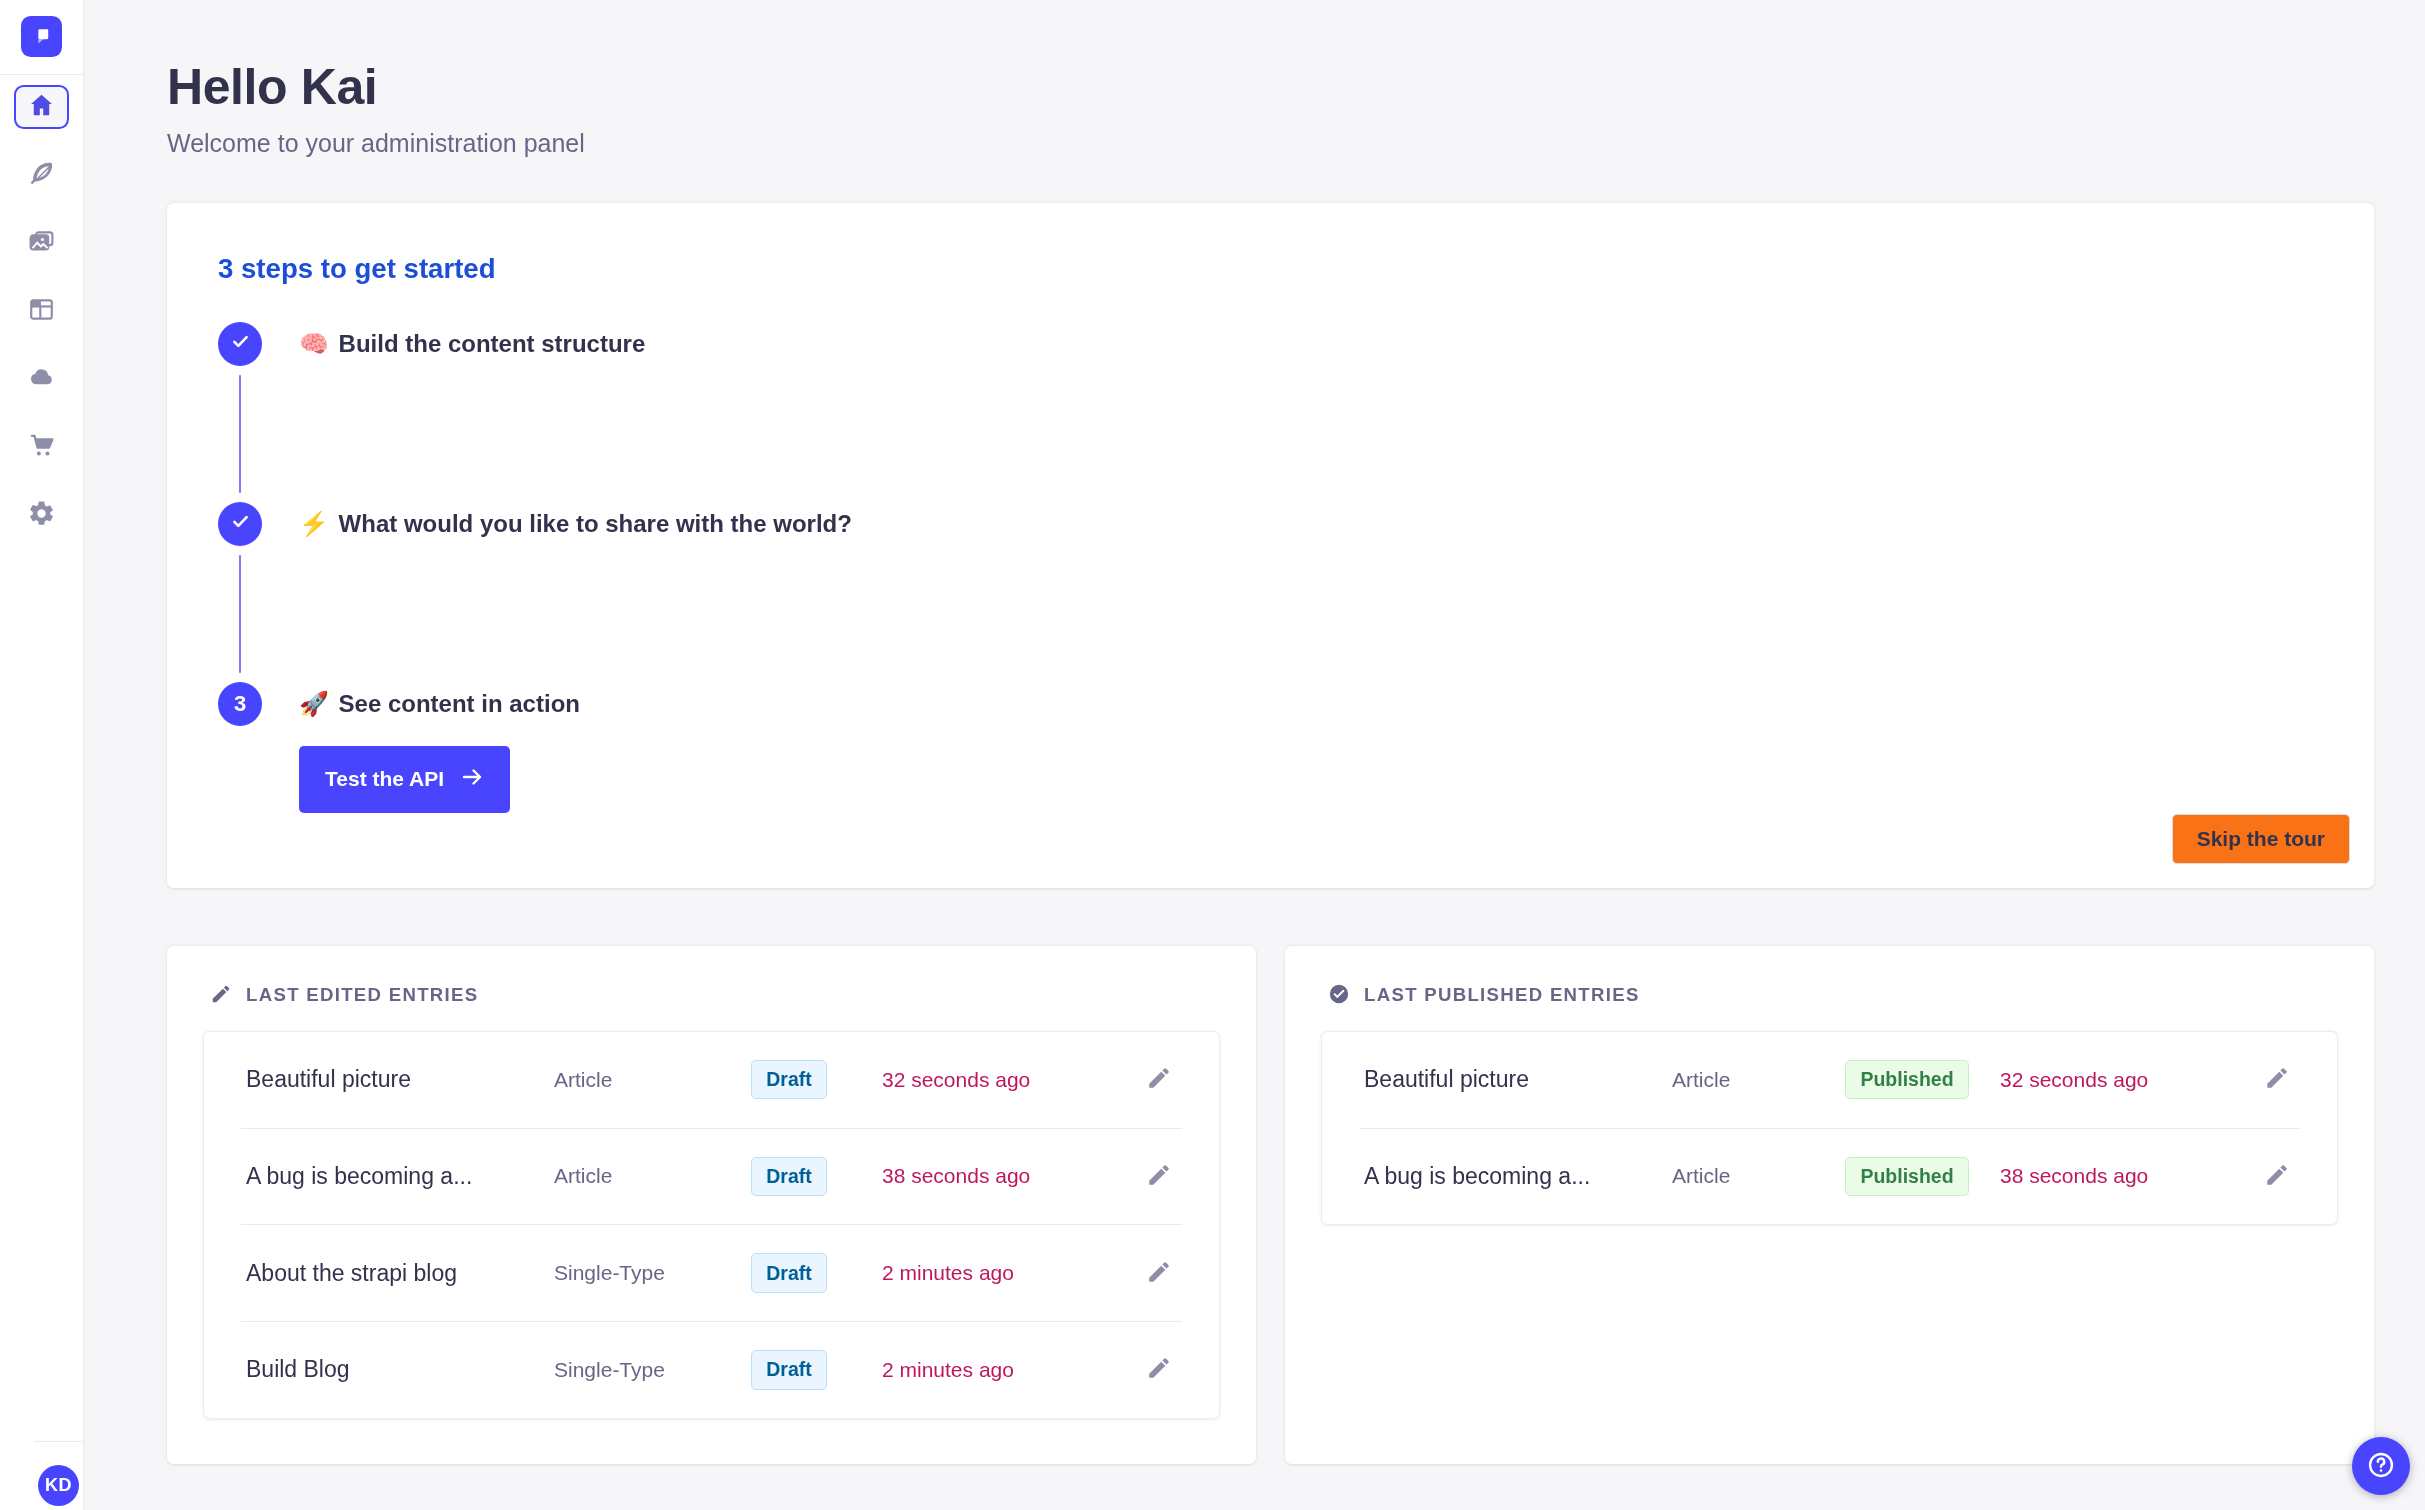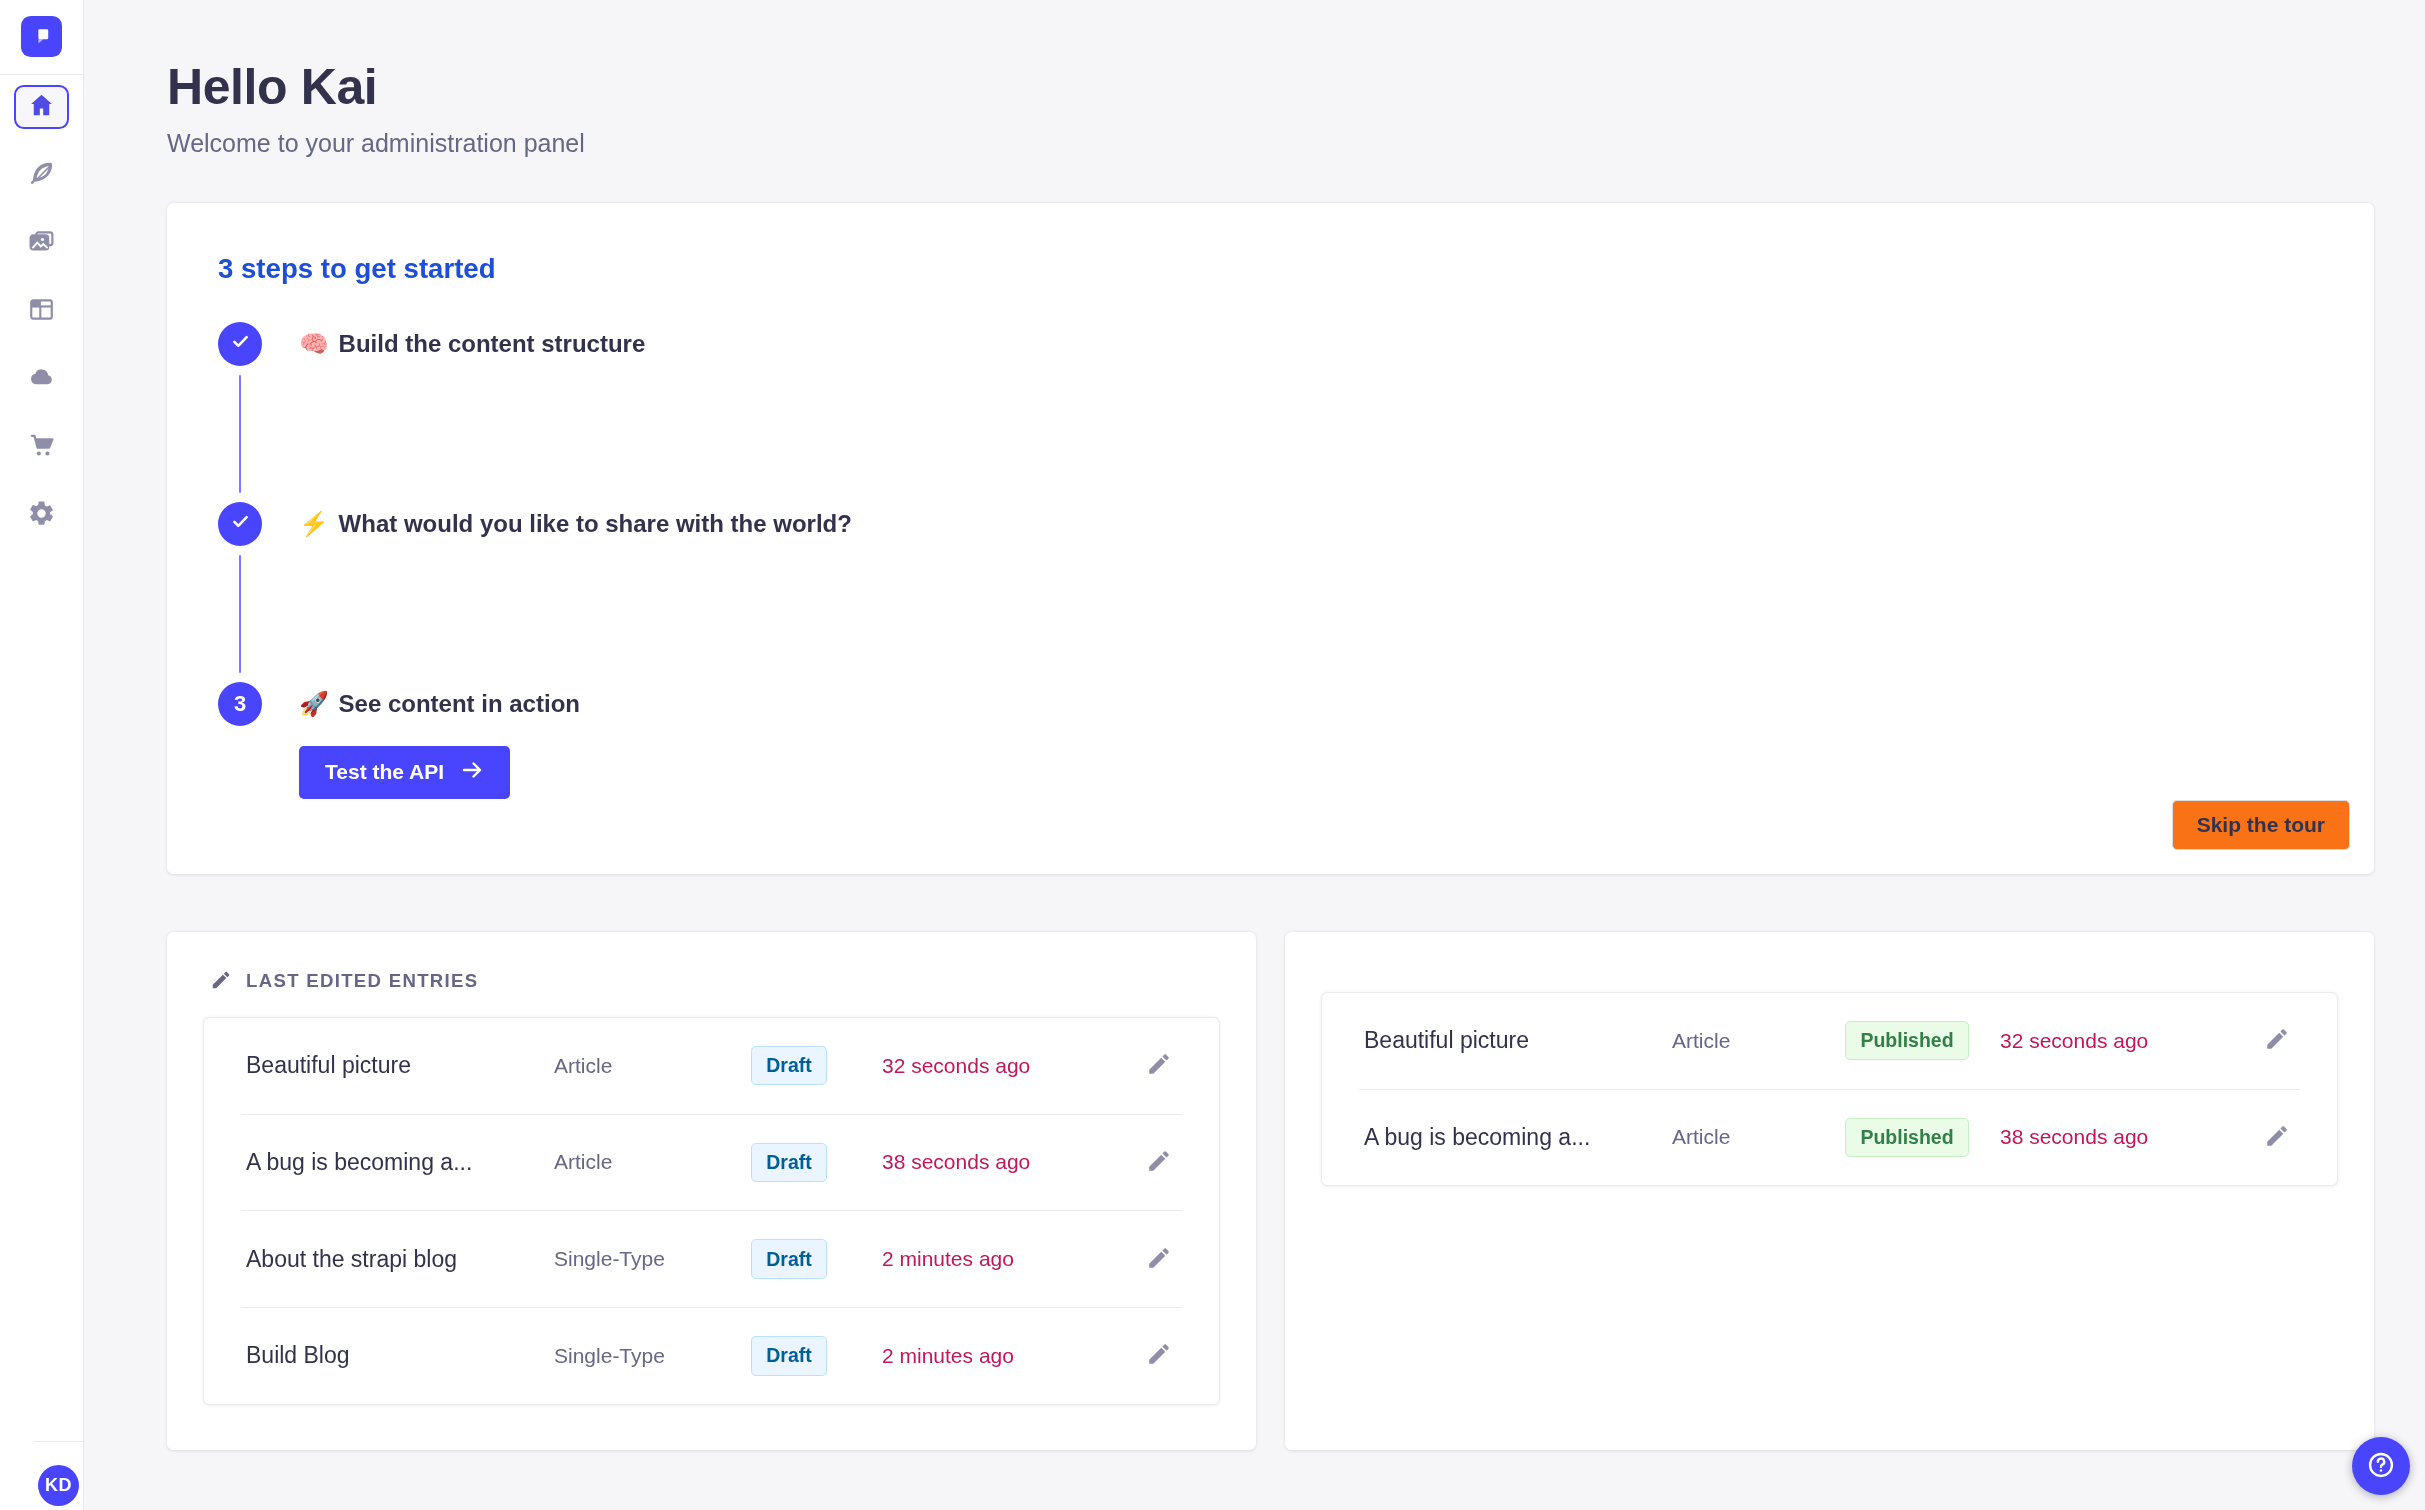--- a/index.html
+++ b/index.html
@@ -61,21 +61,21 @@
     font-size:22px; font-weight:700;
   }
   .step-circle svg { width:21px; height:21px; }
   .step-label { font-size:24px; font-weight:600; color:#32324D; display:flex; align-items:center; gap:9.7px; }
   .connector { width:2.4px; height:118px; background:#7B79FF; border-radius:1.6px; margin:9px 0 9px 21px; }
   .step-action { margin:19.5px 0 0 81px; }
   .test-api-btn {
     display:inline-flex; align-items:center; gap:16px;
     background:#4945FF; color:#FFFFFF; font-family:inherit;
     font-size:21px; font-weight:700; border:none; border-radius:4.9px;
-    padding:12px 26px; cursor:pointer;
+    padding:19px 26px; cursor:pointer;
   }
   .test-api-btn svg { width:24px; height:24px; }
   .skip-btn {
     position:absolute; right:24px; bottom:24px;
     background:#f97316; border:0.8px solid #DCDCE4; border-radius:4.9px;
     padding:12px 24px; font-size:21px; font-weight:600; color:#32324D;
     font-family:inherit; cursor:pointer;
   }
 
   
@@ -319,20 +319,28 @@
             <span class="entry-time">2 minutes ago</span>
             <button class="edit-btn"><span><svg viewBox="0 0 24 24" fill="currentColor">
                     <path d="M3 17.25V21h3.75L17.81 9.94l-3.75-3.75L3 17.25zM20.71 7.04a1 1 0 0 0 0-1.41l-2.34-2.34a1 1 0 0 0-1.41 0l-1.83 1.83 3.75 3.75 1.83-1.83z"></path>
                   </svg></span></button>
           </div>
 
         </div>
       </div>
 
       <div class="panel">
+        <div class="panel-header">
+          <span>
+            <svg viewBox="0 0 24 24" fill="currentColor">
+                <path d="M12 2a10 10 0 1 0 0 20 10 10 0 0 0 0-20zm-1.9 14.6-4.2-4.2 1.5-1.5 2.7 2.7 6.5-6.5 1.5 1.5-8 8z"></path>
+              </svg>
+          </span>
+          <span class="panel-title">LAST PUBLISHED ENTRIES</span>
+        </div>
         <div class="entries-card">
 
           <div class="entry-row">
             <span class="entry-title">Beautiful picture</span>
             <span class="entry-type">Article</span>
             <span class="badge-cell"><span class="badge published">Published</span></span>
             <span class="entry-time">32 seconds ago</span>
             <button class="edit-btn"><span><svg viewBox="0 0 24 24" fill="currentColor">
                     <path d="M3 17.25V21h3.75L17.81 9.94l-3.75-3.75L3 17.25zM20.71 7.04a1 1 0 0 0 0-1.41l-2.34-2.34a1 1 0 0 0-1.41 0l-1.83 1.83 3.75 3.75 1.83-1.83z"></path>
                   </svg></span></button>

